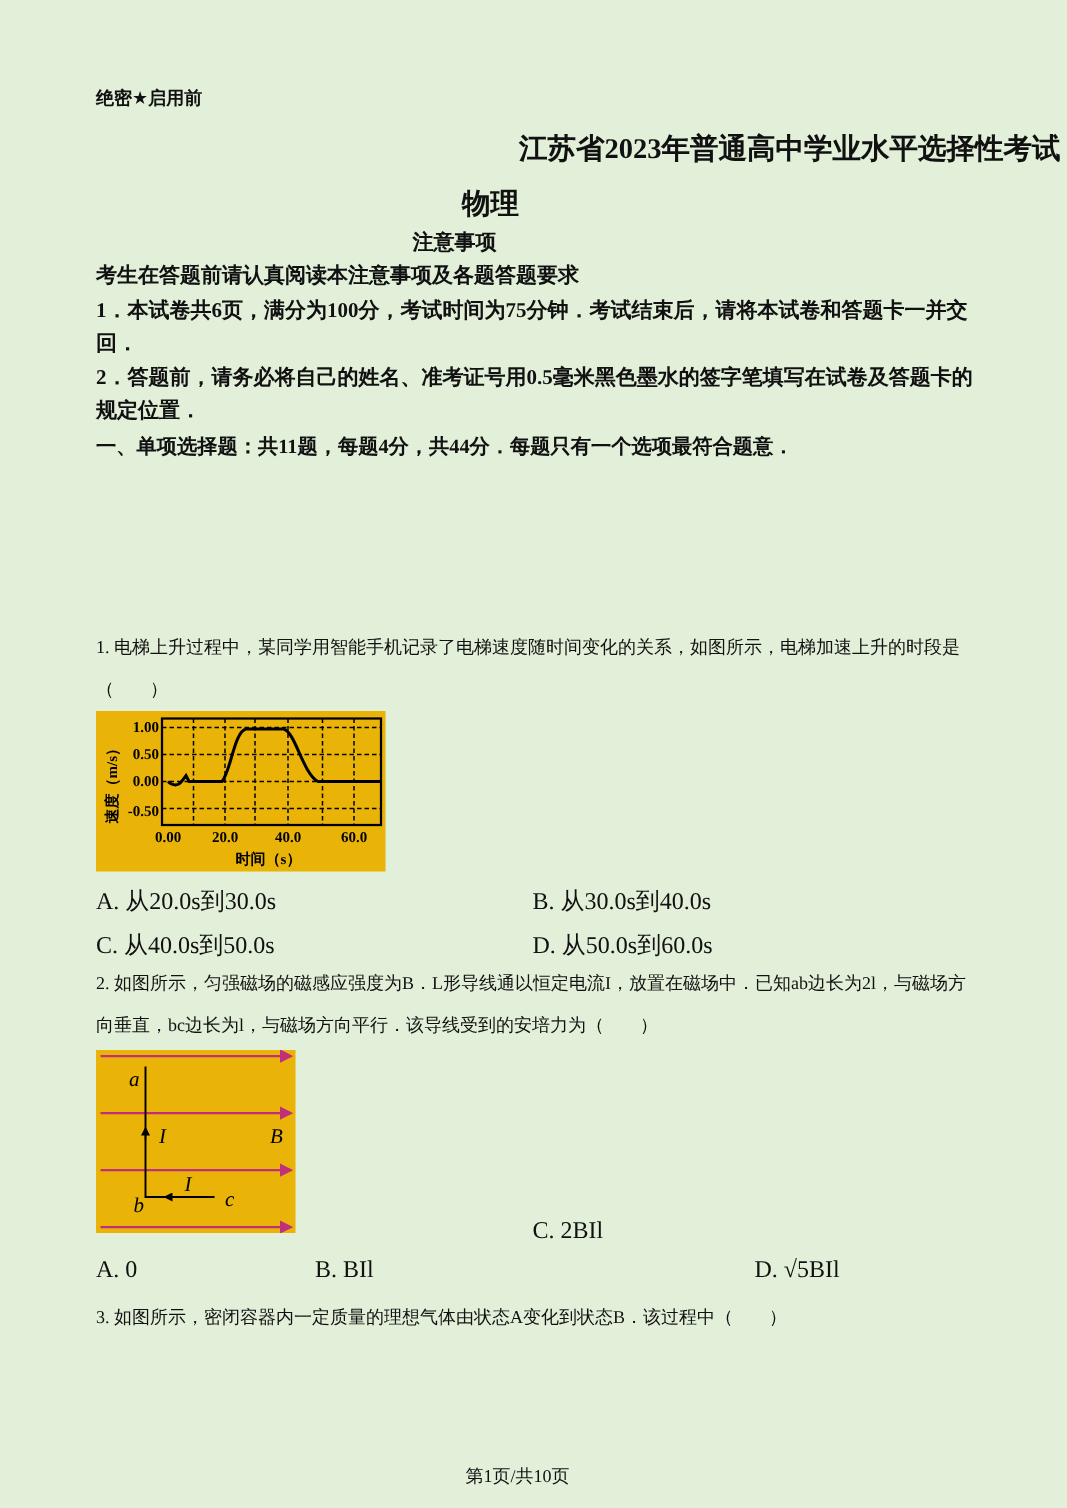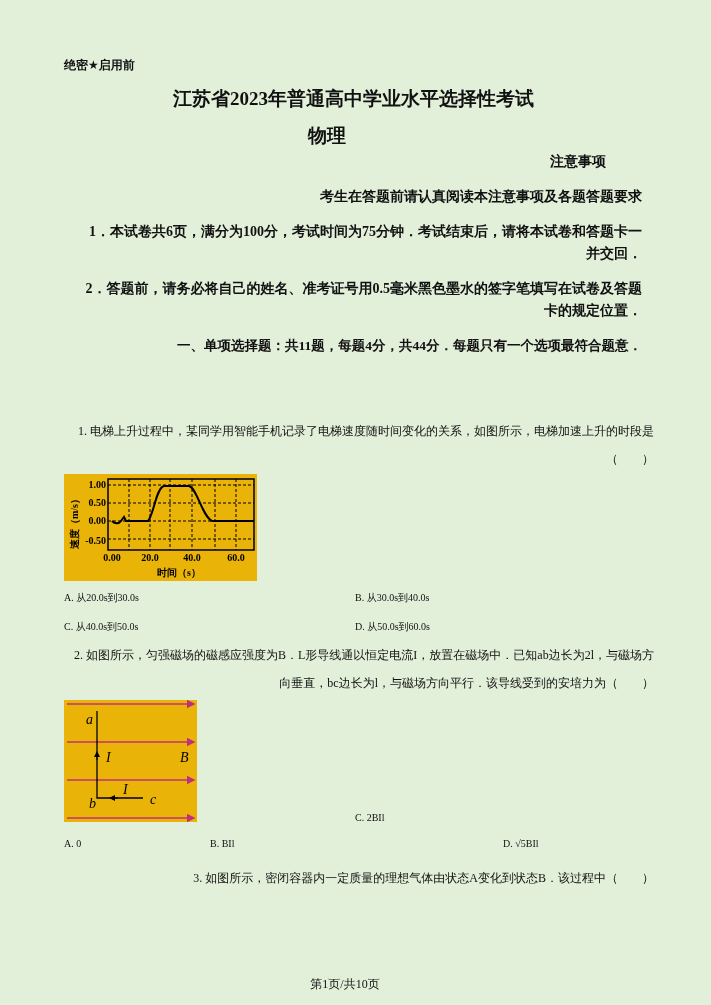--- a/index.html
+++ b/index.html
@@ -1,28 +1,28 @@
 <!DOCTYPE html>
 <html><head>
 <meta charset="utf-8">
 <style>
   html, body { margin:0; padding:0; }
   body {
     width:711px; height:1005px; background:#e2efd9; position:relative; overflow:hidden;
     font-family: "Liberation Serif", "DejaVu Serif", serif; color:#111;
   }
-  .abs { position:absolute;text-align:right; }
+  .abs { position:absolute; }
   .secret { left:64px; top:57px; font-size:12px; font-weight:bold; font-family:"DejaVu Sans", sans-serif; }
-  .title { left:0; width:707px; text-align:center; top:86px; font-size:19px; font-weight:bold; }
+  .title { left:0; width:707px; text-align:right; top:86px; font-size:19px; font-weight:bold; }
   .subject { left:0; width:654px; text-align:center; top:123px; font-size:19px; font-weight:bold; }
-  .notice-h { left:0; width:606px; text-align:right; top:153px; font-size:14px; font-weight:bold; }
+  .notice-h { left:0; width:606px; text-align:center; top:153px; font-size:14px; font-weight:bold; }
   .notes { left:64px; top:174px; width:590px; font-size:14px; font-weight:bold; line-height:22.5px; }
-  .notes p { margin:12px; }
+  .notes p { margin:0; }
   .q { left:64px; width:590px; font-size:12px; line-height:28px; }
-  .opt { position:absolute; font-size:10px; }
+  .opt { position:absolute; font-size:16px; }
   .fig { position:absolute; background:#eab308; }
   .pager { left:0; width:690px; text-align:center; top:976px; font-size:12px; }
 </style>
 </head>
 <body>
 
 <div class="abs secret">绝密★启用前</div>
 <div class="abs title">江苏省2023年普通高中学业水平选择性考试</div>
 <div class="abs subject">物理</div>
 <div class="abs notice-h">注意事项</div>

